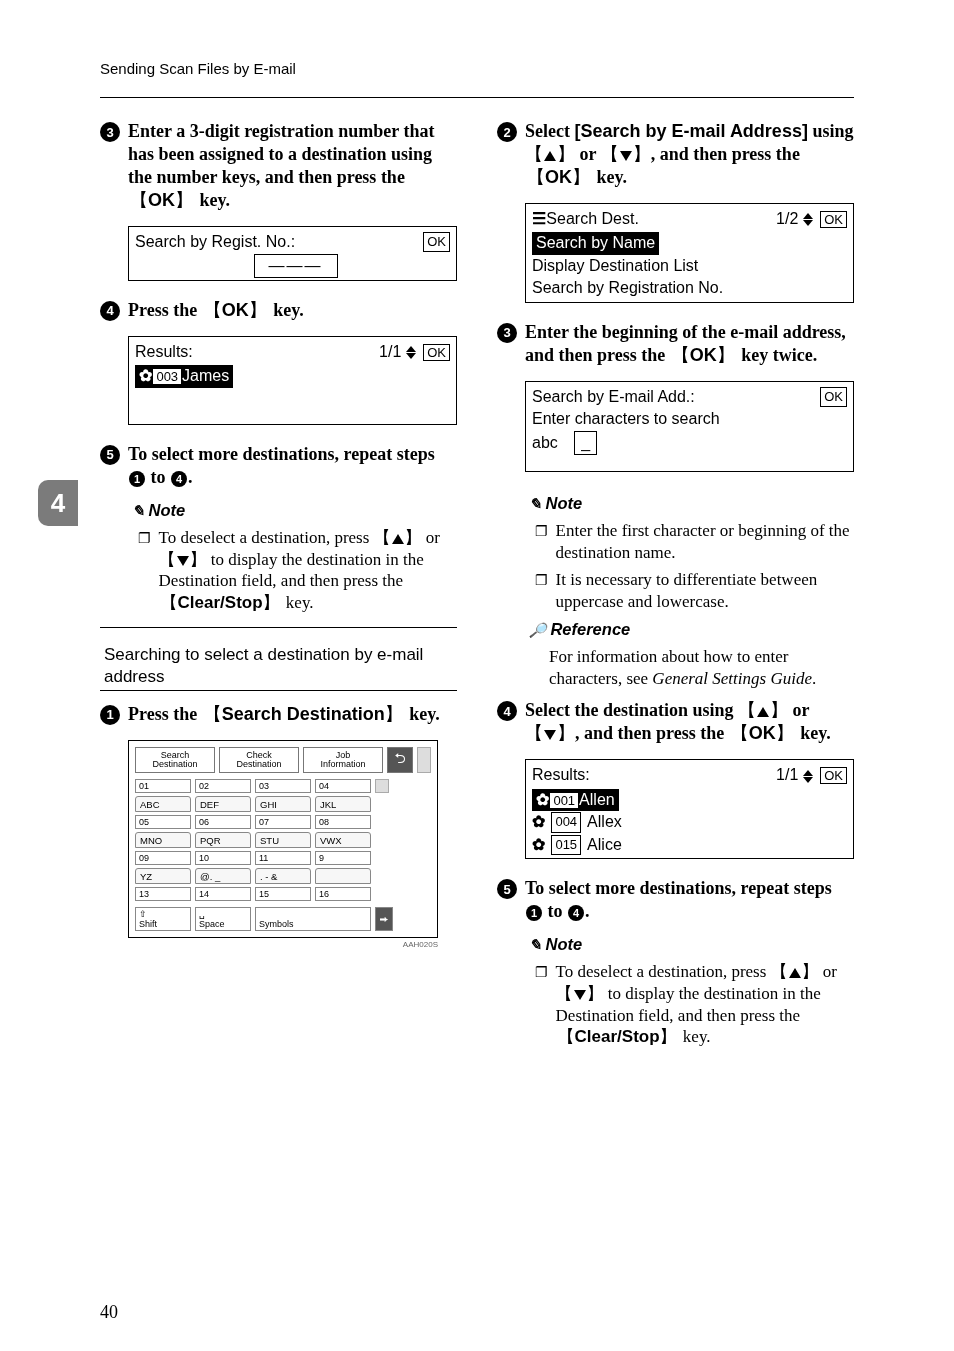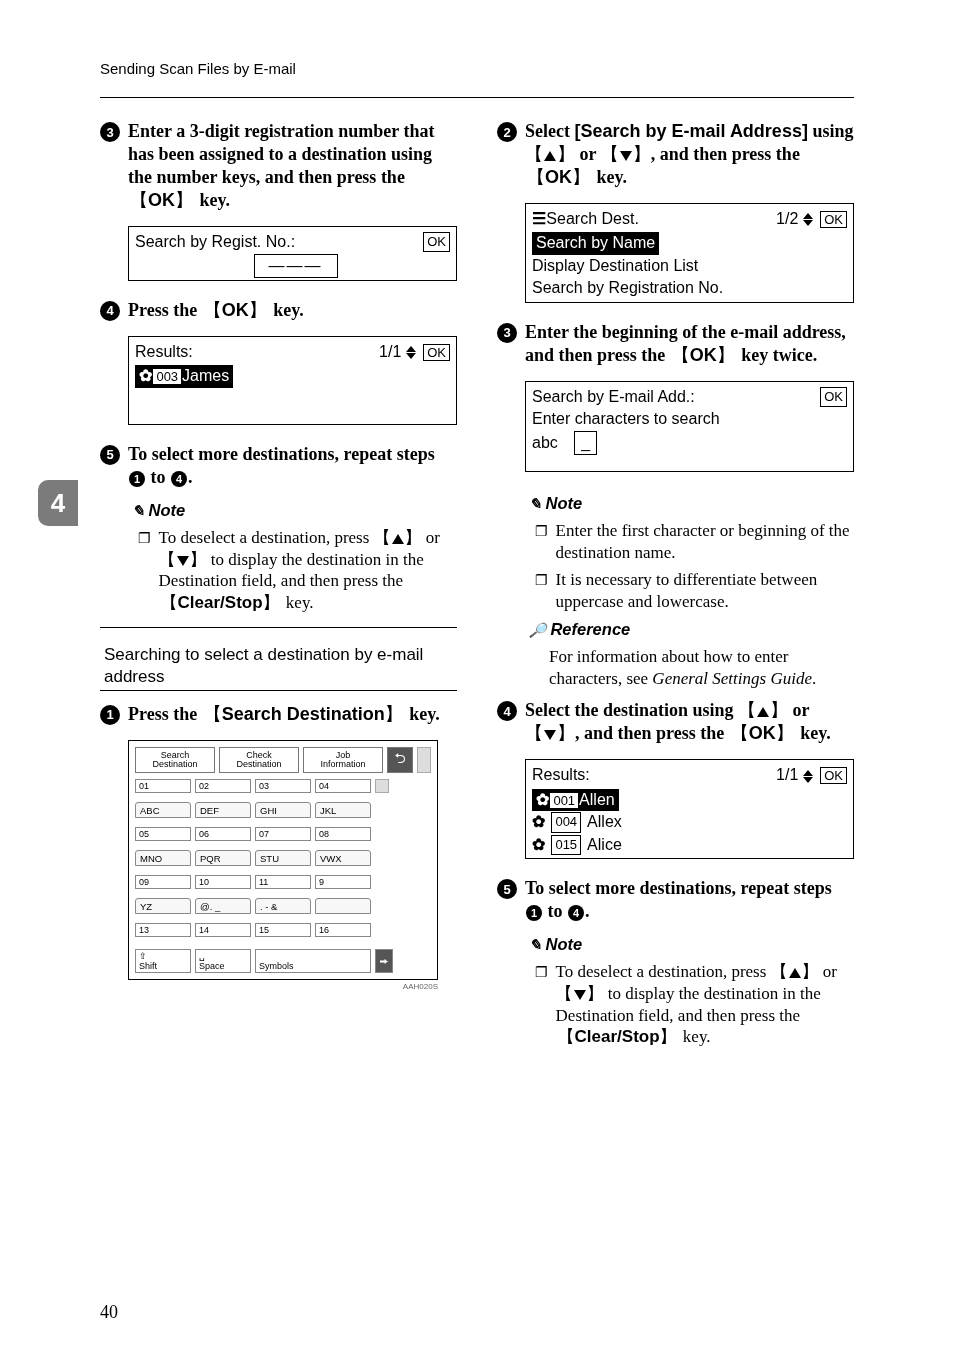--- a/index.html
+++ b/index.html
@@ -83,21 +83,21 @@
     font-family: Arial; font-size:26px; font-weight:bold;
   }
   .keyboard {
     margin: 6px 0 0 28px; width: 310px;
   }
   .kb-frame { border:1px solid #000; padding:6px 6px 6px 6px; background:#fff;}
   .kb-top { display:flex; gap:4px; margin-bottom:6px;}
   .kb-top-btn { flex:1; border:1px solid #777; font-family:Arial; font-size:9px; text-align:center; line-height:1.05; padding:3px 0 1px 0;}
   .kb-arrow { width:26px; border:1px solid #777; background:#555; color:#fff; display:flex; align-items:center; justify-content:center; font-size:14px;}
   .kb-rightstub { width:14px; background:#ddd; border:1px solid #aaa;}
-  .kb-grid { display:flex; flex-direction:column; gap:9px;}
+  .kb-grid { display:flex; flex-direction:column; gap:3px;}
   .kb-row { display:flex; gap:4px;}
   .kb-row .num { width:56px; border:1px solid #888; font-family:Arial; font-size:9px; padding:1px 3px;}
   .kb-row .key3 { width:56px; border:1px solid #888; font-family:Arial; font-size:9.5px; padding:2px 4px; text-align:left; border-radius:3px 3px 0 0; background:#f7f7f7;}
   .kb-row.alpha .key3{ height:16px; display:flex; align-items:center;}
   .kb-bottom { display:flex; gap:4px; margin-top:3px;}
   .kb-bottom .wbtn { border:1px solid #888; font-family:Arial; font-size:9px; padding:1px 3px;}
   .kb-caption { font-family:Arial; font-size:8px; color:#666; text-align:right; margin-top:2px;}
   .page-num { position:absolute; left:100px; bottom:28px; font-size:18px; font-family:"Times New Roman";}
   .inline-bubble { display:inline-flex; width:16px; height:16px; background:#000; color:#fff; border-radius:50%; align-items:center; justify-content:center; font-family:Arial; font-size:11px; font-weight:bold; vertical-align:middle; margin:0 1px;}
   .inline-key-arrow { display:inline-block; font-weight:normal;}

